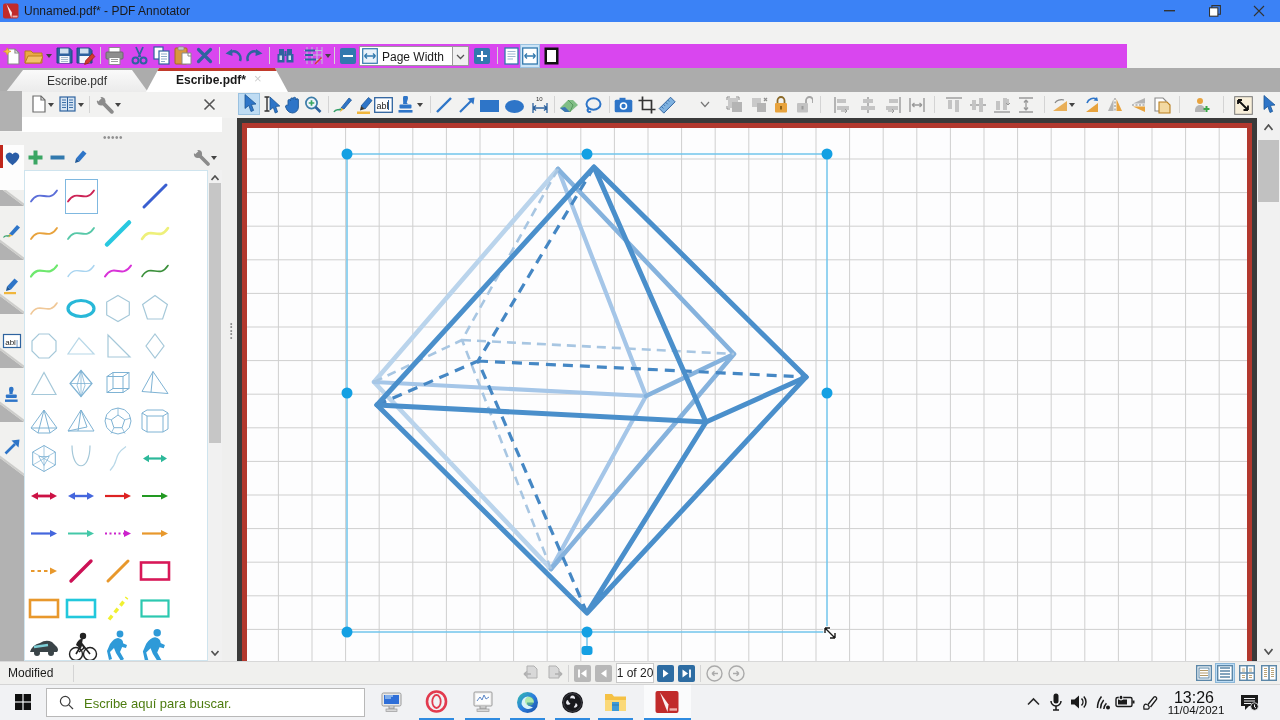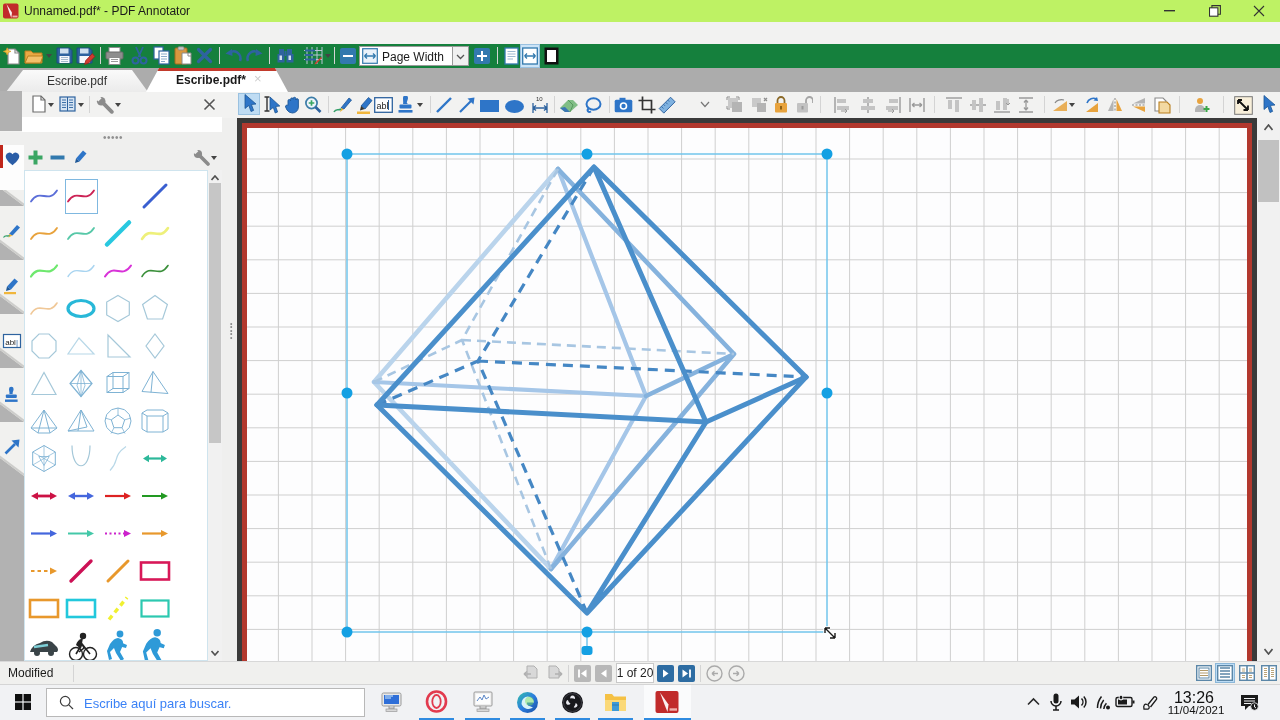--- a/index.html
+++ b/index.html
@@ -1,40 +1,40 @@
 <!DOCTYPE html>
 <html><head>
 <meta charset="utf-8">
 <style>
 * { margin:0; padding:0; box-sizing:border-box; }
 html,body { width:1280px; height:720px; overflow:hidden; font-family:"Liberation Sans", sans-serif; }
 #app { position:relative; width:1280px; height:720px; background:#f2f2f1; }
 .abs { position:absolute; }
-#titlebar { left:0; top:0; width:1280px; height:22px; background:#bef264; }
+#titlebar { left:0; top:0; width:1280px; height:22px; background:#3b82f6; }
 #titlebar .title { position:absolute; left:24px; top:4px; font-size:12px; color:#1a1a1a; }
 #menubar { left:0; top:22px; width:1280px; height:22px; background:#f2f2f1; font-size:12px; color:#222; }
 #menubar span.mi { position:absolute; top:4px; }
 #menubar u { text-decoration:underline; }
-#toolbar1 { left:0; top:44px; width:1280px; height:24px; background:#15803d; }
+#toolbar1 { left:0; top:44px; width:1127px; height:24px; background:#d946ef; }
 #tabbar { left:0; top:68px; width:1280px; height:24px; background:#acacac; }
 .tab { position:absolute; font-size:12px; color:#1a1a1a; }
 #row2 { left:0; top:92px; width:1280px; height:26px; background:#f2f2f1; }
 #side-white { left:22px; top:117px; width:200px; height:15px; background:#ffffff; }
 #side-split { left:0px; top:132px; width:237px; height:13px; background:#efefee; }
 #stamp-head { left:0px; top:145px; width:237px; height:25px; background:#efefee; }
 #tabstrip { left:0; top:145px; width:24px; height:516px; background:#f1f1ef; }
 #stamp-list { left:24px; top:170px; width:184px; height:491px; background:#ffffff; border:1px solid #cfe4ee; }
 #stamp-scroll { left:208px; top:170px; width:14px; height:491px; background:#f1f1f1; }
 #side-right { left:222px; top:118px; width:15px; height:543px; background:#efefee; }
 #canvas { left:237px; top:118px; width:1020px; height:543px; background:#3a3a3a; }
 #vscroll { left:1257px; top:118px; width:23px; height:543px; background:#f1f1f1; }
 #statusbar { left:0; top:661px; width:1280px; height:23px; background:#f0f0ee; border-top:1px solid #d8d8d8; font-size:12px; color:#1a1a1a; }
 #taskbar { left:0; top:684px; width:1280px; height:36px; background:#f1f2f4; border-top:1px solid #d5d5d5; }
 #searchbox { position:absolute; left:46px; top:3px; width:319px; height:29px; background:#ffffff; border:1px solid #b8b8b8; }
-#searchbox .ph { position:absolute; left:37px; top:7px; font-size:13px; color:#3b82f6; }
+#searchbox .ph { position:absolute; left:37px; top:7px; font-size:13px; color:#4d7c0f; }
 .sep1 { position:absolute; width:1px; background:#d4d4d4; }
 .navbtn { position:absolute; width:17px; height:17px; border-radius:2px; }
 svg { display:block; position:absolute; }
 .ddarrow { position:absolute; width:0; height:0; border-left:3.5px solid transparent; border-right:3.5px solid transparent; border-top:4px solid #444; }
 </style>
 </head>
 <body>
 <div id="app">
 
   <div class="abs" id="titlebar">

